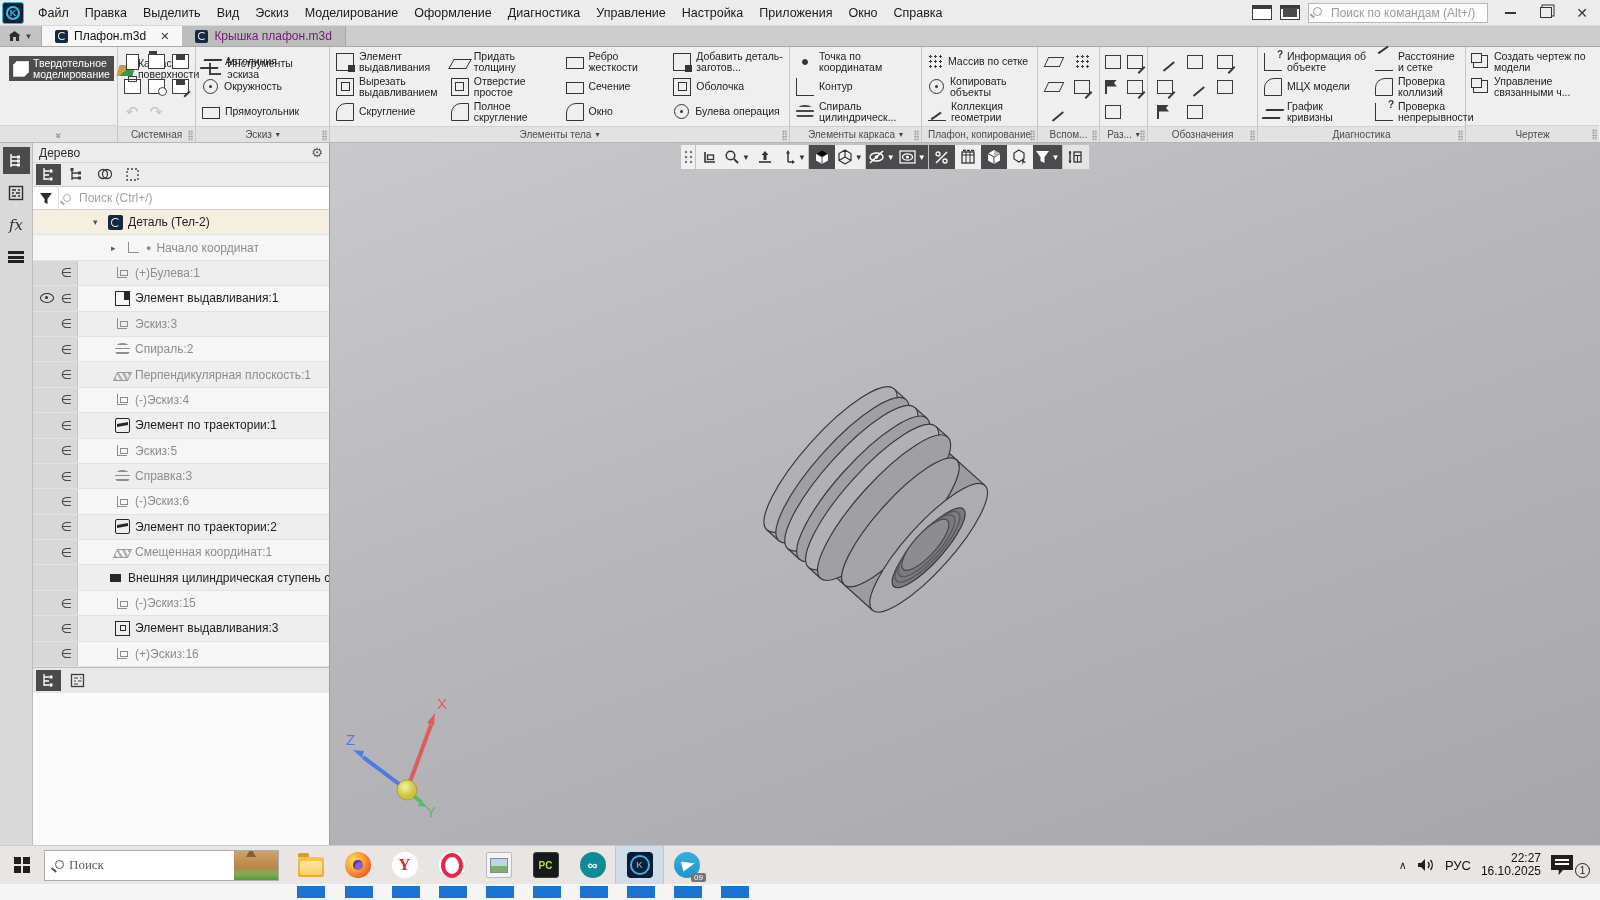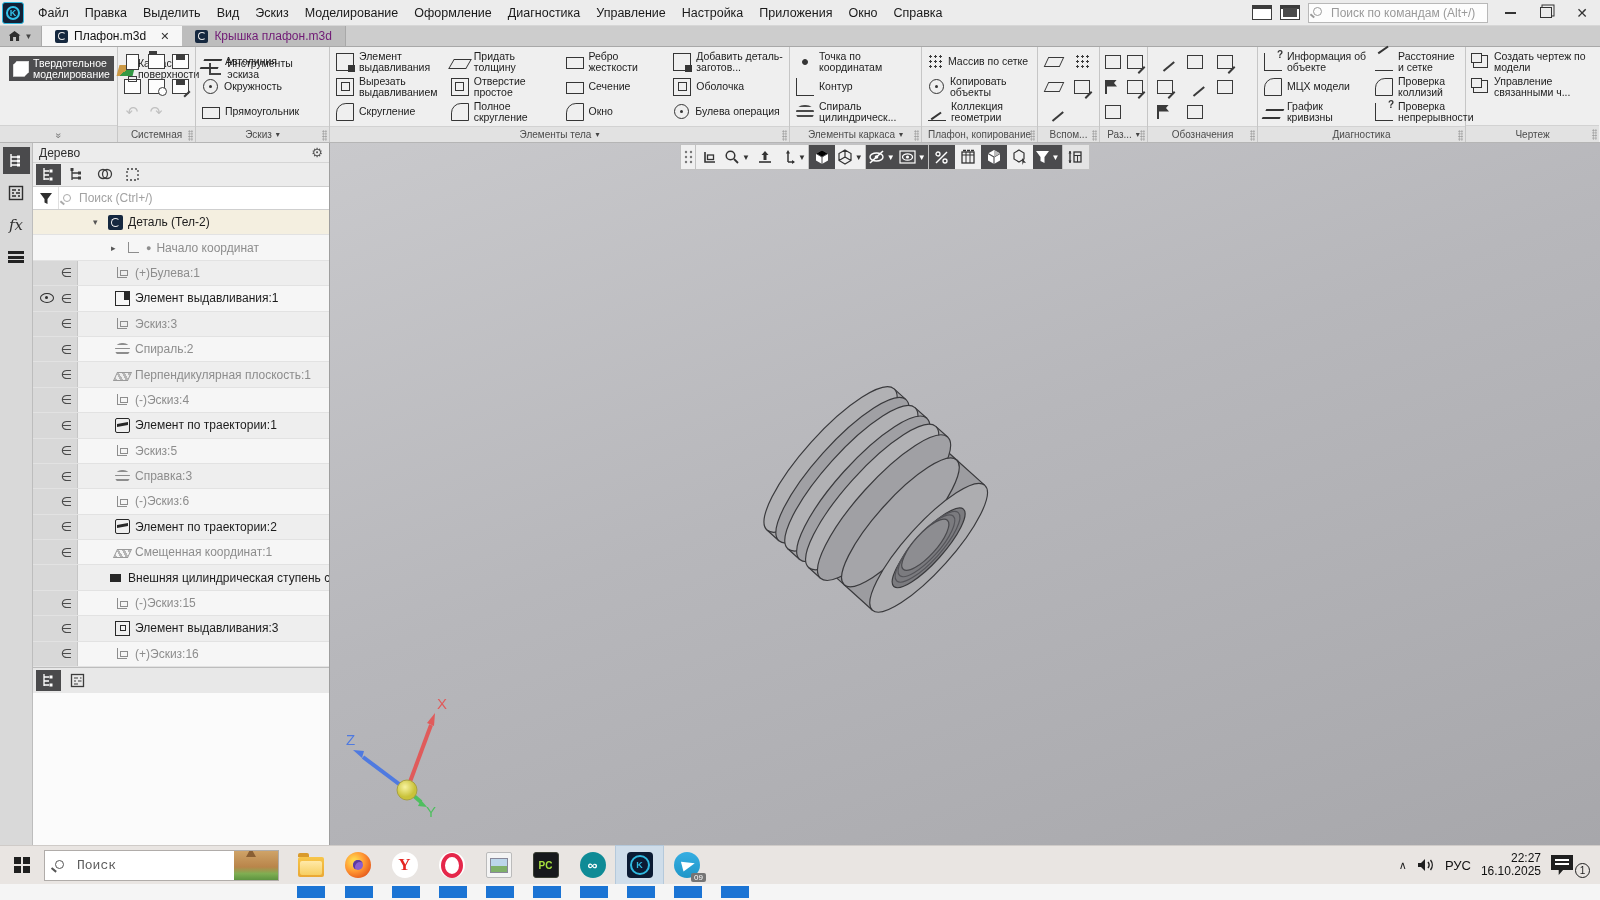--- a/index.html
+++ b/index.html
@@ -164,21 +164,21 @@
   
   .modelsvg { position:absolute; left:400px; top:225px; }
   .triadsvg { position:absolute; left:15px; top:550px; }
 
   
   .taskbar { position:absolute; left:0; top:845px; width:1600px; height:39px; background:#e9e5e2; border-top:1px solid #cfcbc8; display:flex; align-items:center; }
   .startbtn { width:44px; height:100%; display:flex; align-items:center; justify-content:center; }
   .winlogo { width:16px; height:16px; display:grid; grid-template-columns:7px 7px; grid-template-rows:7px 7px; gap:1.6px; }
   .winlogo i { background:#1f1f1f; }
   .tb-search { width:235px; height:31px; background:#fff; border:1px solid #b0aca9; display:flex; align-items:center; position:relative; }
-  .tb-search input { border:none; outline:none; flex:1; font-size:13px; padding-left:32px; font-family:Liberation Mono, monospace; color:#444; background:transparent; }
+  .tb-search input { border:none; outline:none; flex:1; font-size:13px; padding-left:24px; font-family:Liberation Serif, serif; color:#444; background:transparent; }
   .tb-search input::placeholder { color:#5a5a5a; }
   .tb-mag { position:absolute; left:10px; top:9px; width:9px; height:9px; border:1.6px solid #555; border-radius:50%; }
   .tb-mag::after { content:""; position:absolute; left:-5px; top:8px; width:6px; height:1.6px; background:#555; transform:rotate(40deg); }
   .lynx { position:absolute; right:0; top:0; width:44px; height:29px; background:linear-gradient(180deg,#cfa368 0%,#b9854a 55%,#7fae52 78%,#5d9440 100%); overflow:hidden; }
   .lynx::before { content:""; position:absolute; left:13px; top:3px; width:18px; height:16px; background:#caa express;} 
   .lynx::after { content:""; position:absolute; left:12px; top:-3px; width:0; height:0; border-left:5px solid transparent; border-right:5px solid transparent; border-bottom:9px solid #8a5f33; }
   .tb-apps { display:flex; height:100%; margin-left:8px; }
   .tb-app { width:47px; height:100%; display:flex; align-items:center; justify-content:center; position:relative; }
   .tb-app.active { background:#cfddea; outline:1px solid #b5c9db; }
   .ic26 { width:26px; height:26px; border-radius:4px; display:flex; align-items:center; justify-content:center; font-weight:bold; }

